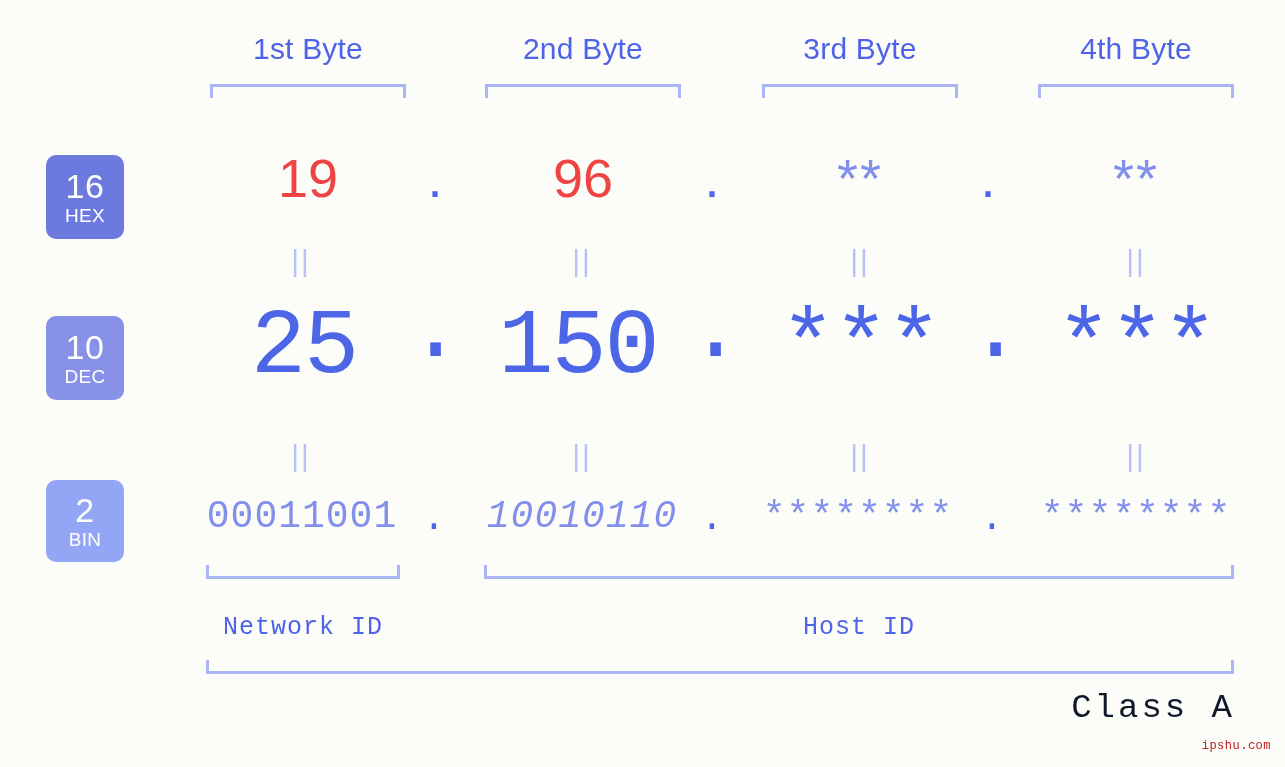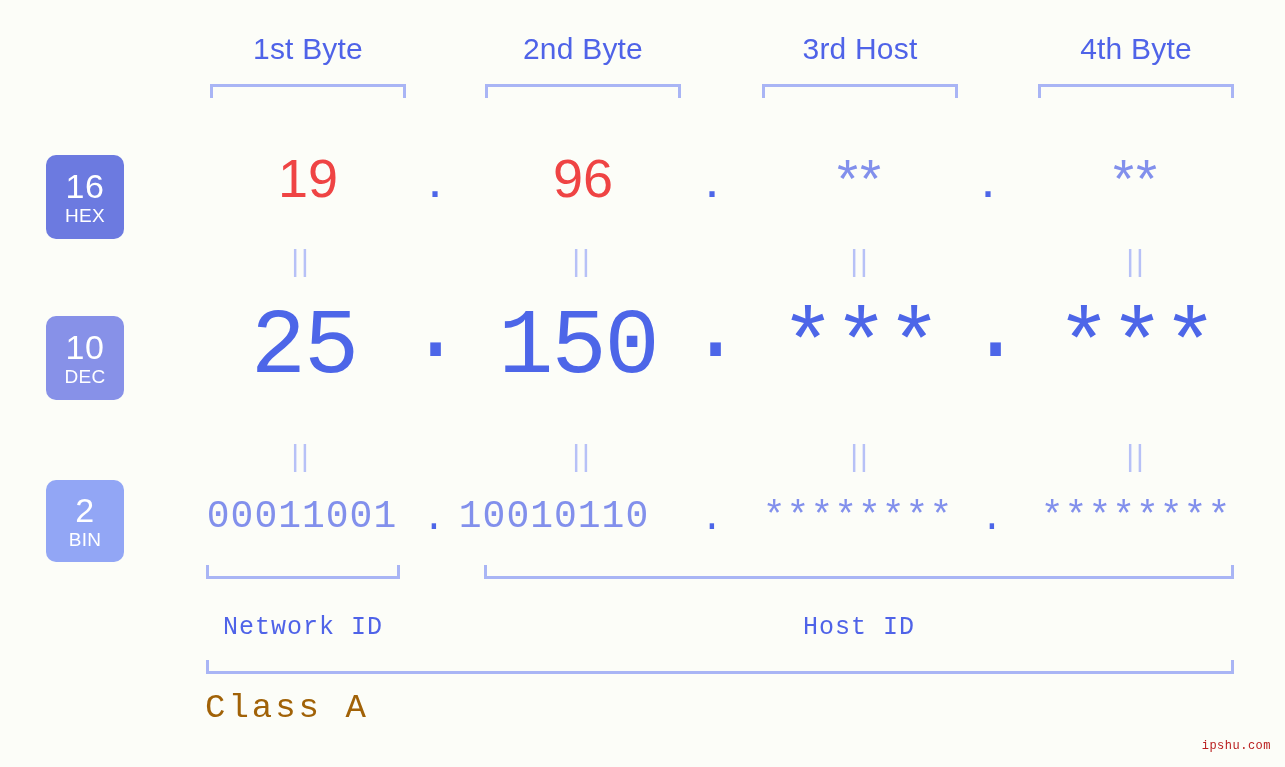--- a/index.html
+++ b/index.html
@@ -158,24 +158,24 @@
     white-space: nowrap;
     letter-spacing: 1px;
   }
 
   
   #class-label {
     position: absolute;
     top: 689px;
     left: 205px;
     width: 1030px;
-    text-align: left;
+    text-align: right;
     font-family: "Liberation Mono", "DejaVu Sans Mono", monospace;
     font-size: 34px;
-    color: #a16207;
+    color: #0f172a;
     letter-spacing: 3px;
     white-space: nowrap;
   }
 
   
   #watermark {
     position: absolute;
     right: 14px;
     bottom: 14px;
     font-family: "Liberation Mono", "DejaVu Sans Mono", monospace;
@@ -184,21 +184,21 @@
     letter-spacing: 0.5px;
   }
 </style>
 </head>
 <body>
 
 <div id="stage">
 
   <div class="byte-label" style="left:210px; width:196px;">1st Byte</div>
   <div class="byte-label" style="left:485px; width:196px;">2nd Byte</div>
-  <div class="byte-label" style="left:762px; width:196px;">3rd Host</div>
+  <div class="byte-label" style="left:762px; width:196px;">3rd Byte</div>
   <div class="byte-label" style="left:1038px; width:196px;">4th Byte</div>
 
   <div class="bracket-down" style="left:210px; top:84px; width:196px;"></div>
   <div class="bracket-down" style="left:485px; top:84px; width:196px;"></div>
   <div class="bracket-down" style="left:762px; top:84px; width:196px;"></div>
   <div class="bracket-down" style="left:1038px; top:84px; width:196px;"></div>
 
   <div class="badge" id="badge-hex">
     <span class="num">16</span>
     <span class="nm">HEX</span>
@@ -233,21 +233,21 @@
   <div class="dot dot-dec" style="left:968px; width:52px;">.</div>
   <div class="cell dec-val" style="left:1028px; width:216px;">***</div>
 
   <div class="eq" style="left:291px; top:441px;">||</div>
   <div class="eq" style="left:572px; top:441px;">||</div>
   <div class="eq" style="left:850px; top:441px;">||</div>
   <div class="eq" style="left:1126px; top:441px;">||</div>
 
   <div class="cell bin-val" style="left:204px; width:196px;">00011001</div>
   <div class="dot dot-bin" style="left:412px; width:44px;">.</div>
-  <div class="cell bin-val" style="left:456px; width:196px;">10010110</div>
+  <div class="cell bin-val" style="left:484px; width:196px;font-style:italic;">10010110</div>
   <div class="dot dot-bin" style="left:690px; width:44px;">.</div>
   <div class="cell bin-val" style="left:760px; width:196px;">********</div>
   <div class="dot dot-bin" style="left:970px; width:44px;">.</div>
   <div class="cell bin-val" style="left:1038px; width:196px;">********</div>
 
   <div class="bracket-up" style="left:206px; top:565px; width:194px;"></div>
   <div class="bracket-up" style="left:484px; top:565px; width:750px;"></div>
 
   <div class="id-label" style="left:206px; top:613px; width:194px;">Network ID</div>
   <div class="id-label" style="left:484px; top:613px; width:750px;">Host ID</div>

